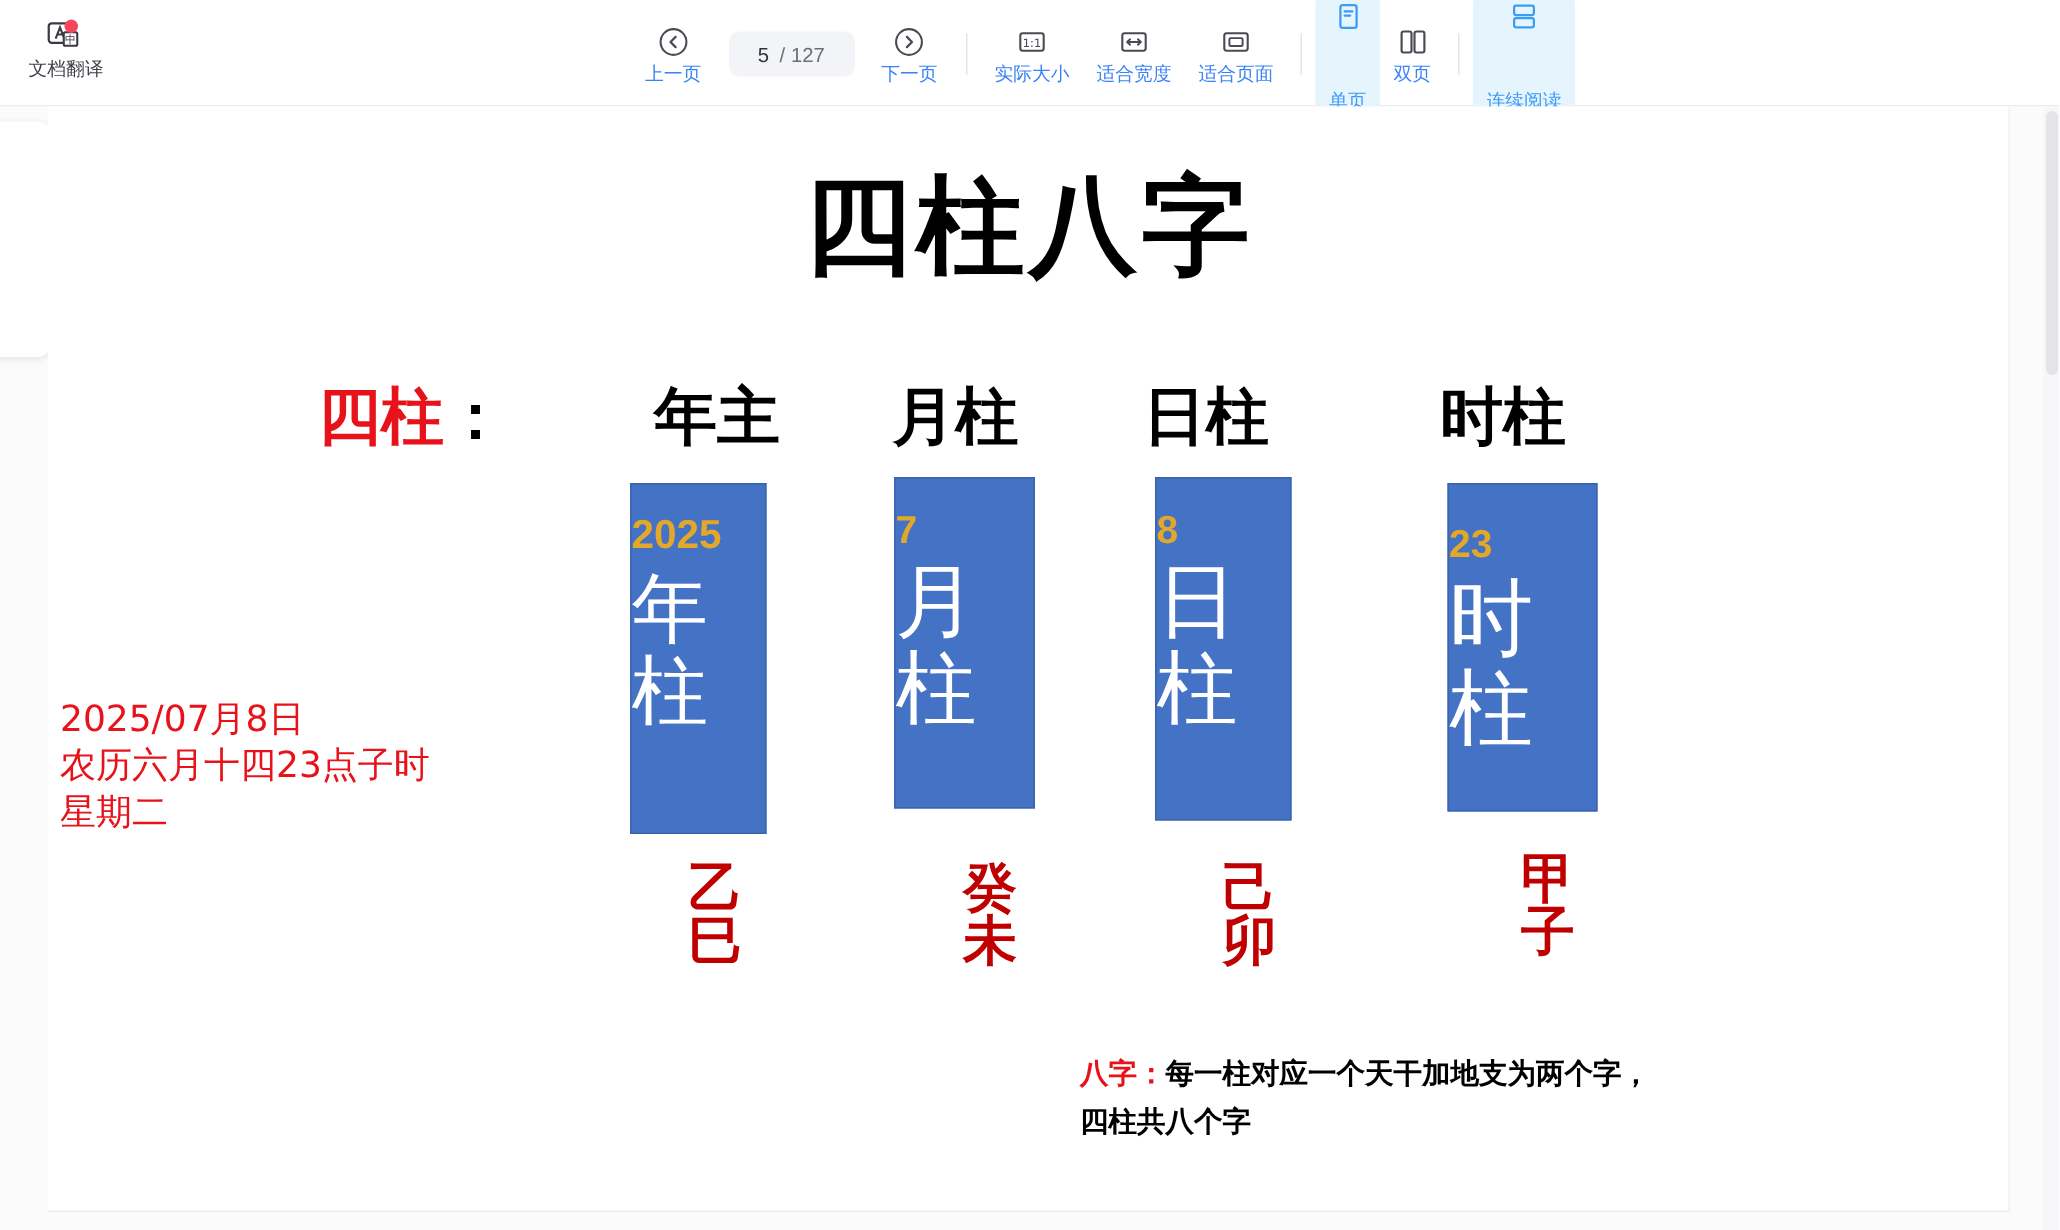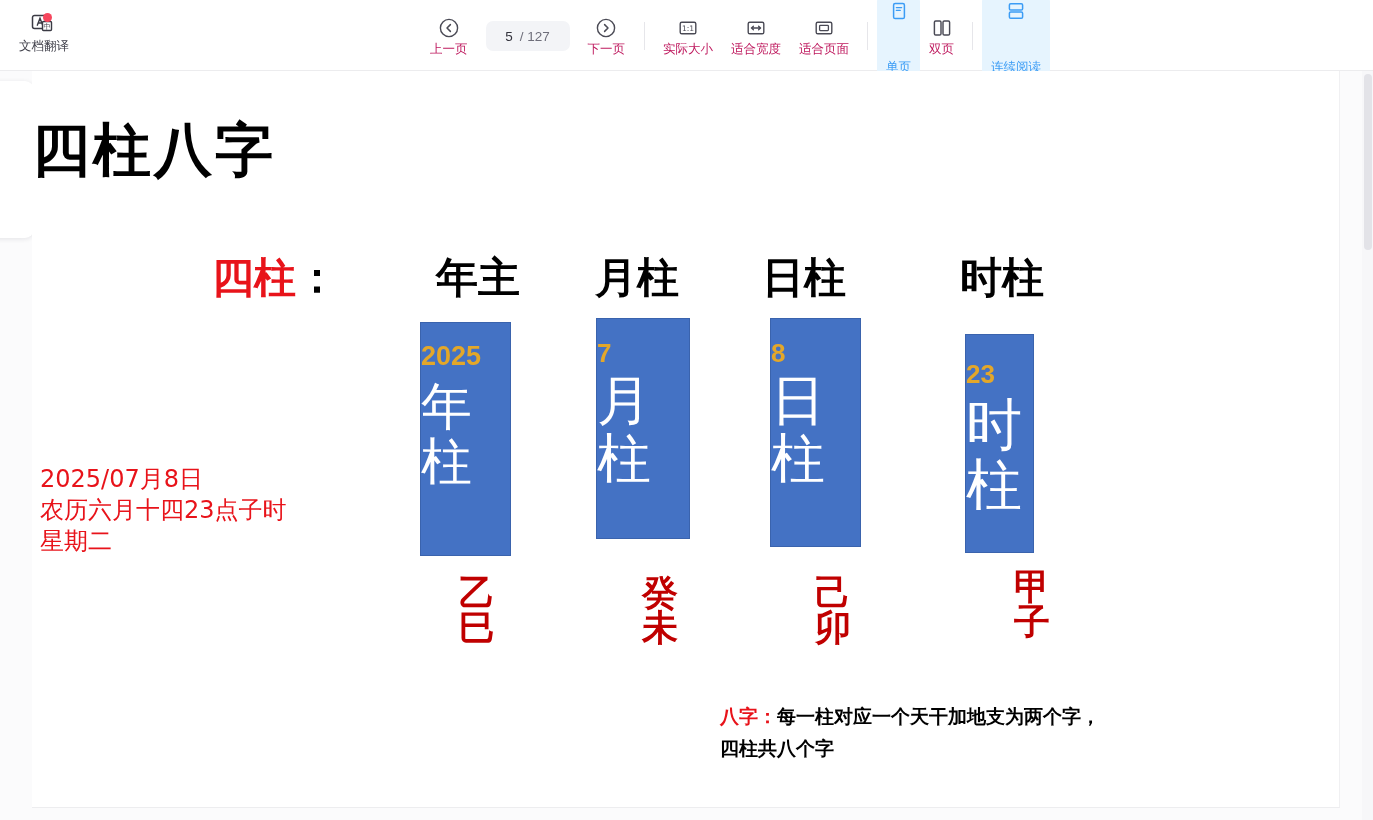--- a/index.html
+++ b/index.html
@@ -37,21 +37,21 @@
     align-items: center;
     justify-content: center;
     gap: 3px;
     cursor: pointer;
     user-select: none;
     border-radius: 7px;
     padding: 5px 9px 4px 9px;
   }
   .tb-item .tb-label {
     font-size: 12.5px;
-    color: #be185d;
+    color: #3b82f6;
     line-height: 14px;
     white-space: nowrap;
   }
   .tb-item.active { background: #e6f4fe; gap: 38px; }
   .tb-item.active .tb-label { color: #3b9cf5; }
 
   .tb-ico {
     width: 22px; height: 22px;
     display: block;
   }
@@ -157,21 +157,22 @@
     background: #e3e3e8;
   }
 
   
   .cjk { font-family: "DejaVu Sans", "Liberation Sans", sans-serif; }
 
   #slide-title {
     position: absolute;
     left: 0; top: 33px;
     width: 1308px;
-    font-size: 58px;
+    text-align: center;
+    font-size: 72px;
     font-weight: 700;
     letter-spacing: 3px;
     color: #000000;
     line-height: 92px;
   }
 
   #headers-row {
     position: absolute;
     left: 0; top: 181px;
     width: 1308px;
@@ -212,21 +213,21 @@
     font-weight: 400;
     text-align: center;
     line-height: 1.08;
     letter-spacing: 0;
   }
   .pillar-name span { display: block; }
 
   #box-year  { left: 388px; top: 251px;  width: 91px;  height: 234px; }
   #box-month { left: 564px; top: 247px;  width: 94px;  height: 221px; }
   #box-day   { left: 738px; top: 247px;  width: 91px;  height: 229px; }
-  #box-hour  { left: 933px; top: 263px;  width: 69px;  height: 219px; }
+  #box-hour  { left: 933px; top: 251px;  width: 100px;  height: 219px; }
 
   #box-year  .pillar-num { font-size: 27px; margin-top: 20px; }
   #box-month .pillar-num { font-size: 26px; margin-top: 21px; }
   #box-day   .pillar-num { font-size: 26px; margin-top: 21px; }
   #box-hour  .pillar-num { font-size: 26px; margin-top: 26px; }
 
   #box-year  .pillar-name { font-size: 51px; margin-top: 9px; }
   #box-month .pillar-name { font-size: 54px; margin-top: 6px; }
   #box-day   .pillar-name { font-size: 54px; margin-top: 6px; }
   #box-hour  .pillar-name { font-size: 56px; margin-top: 8px; }

